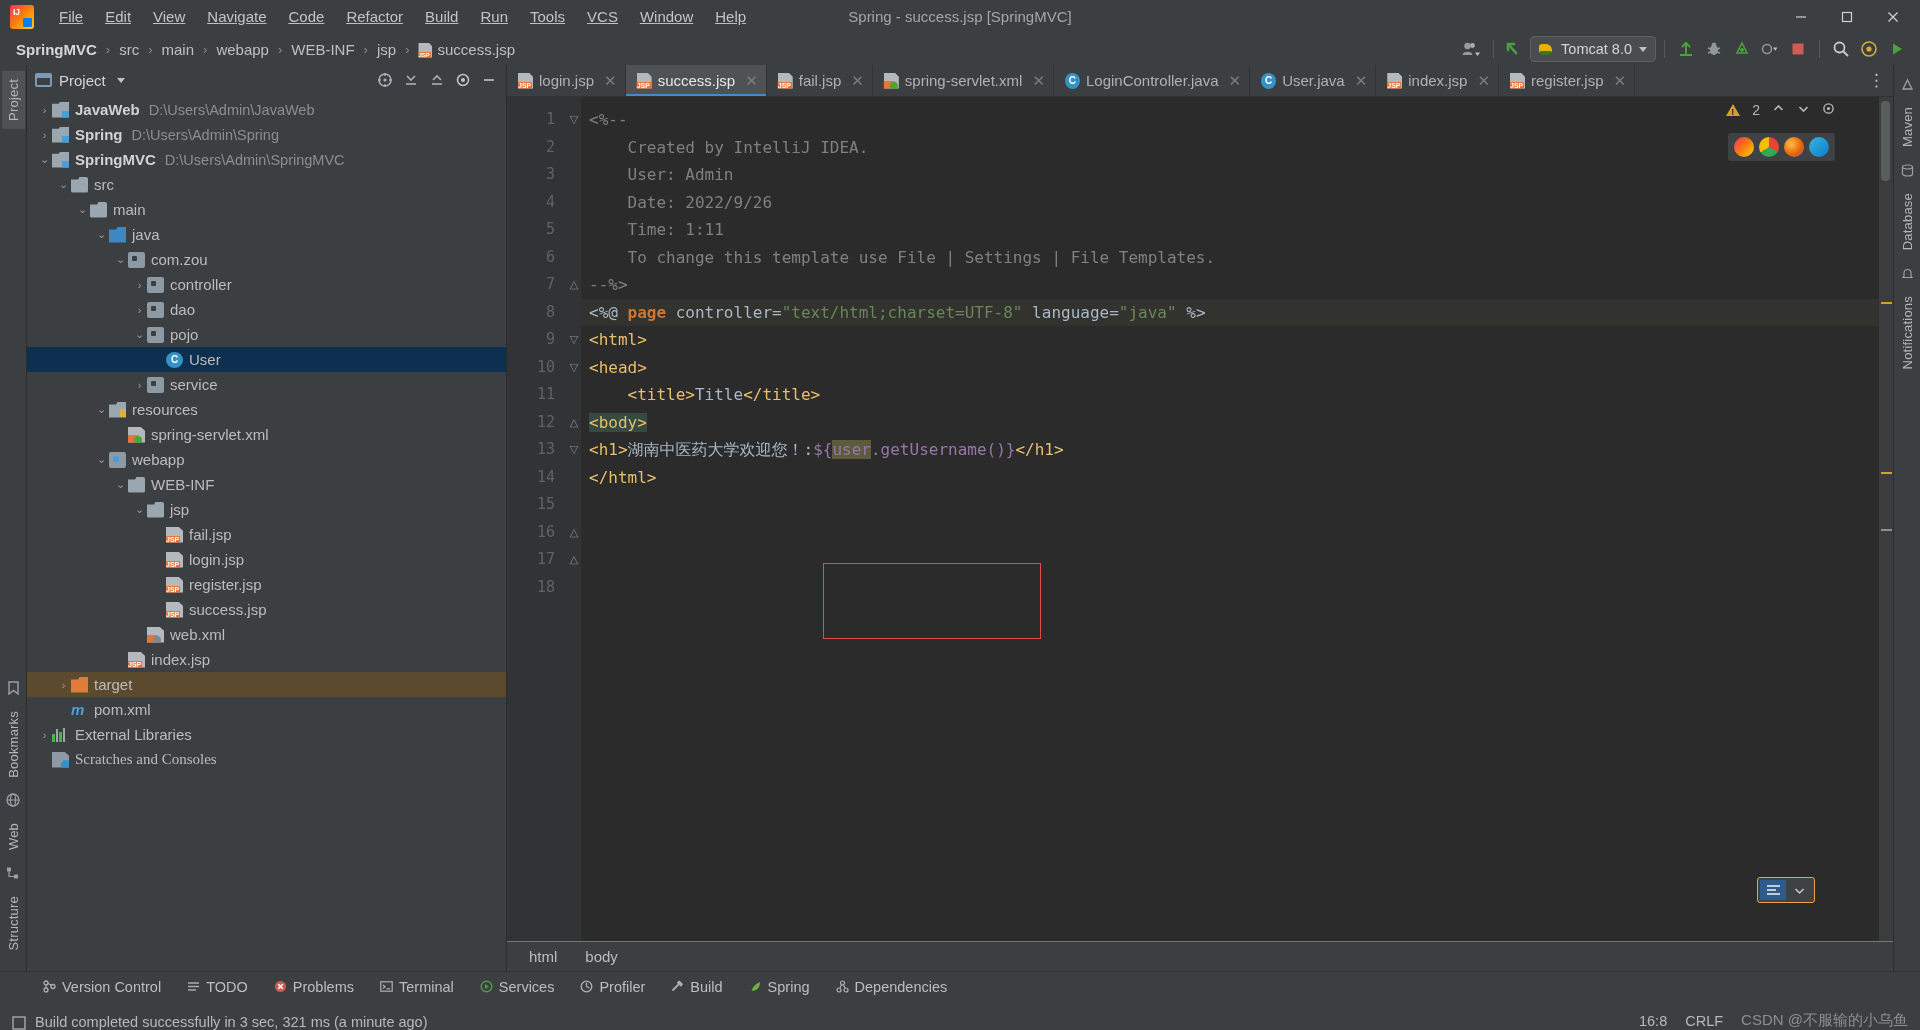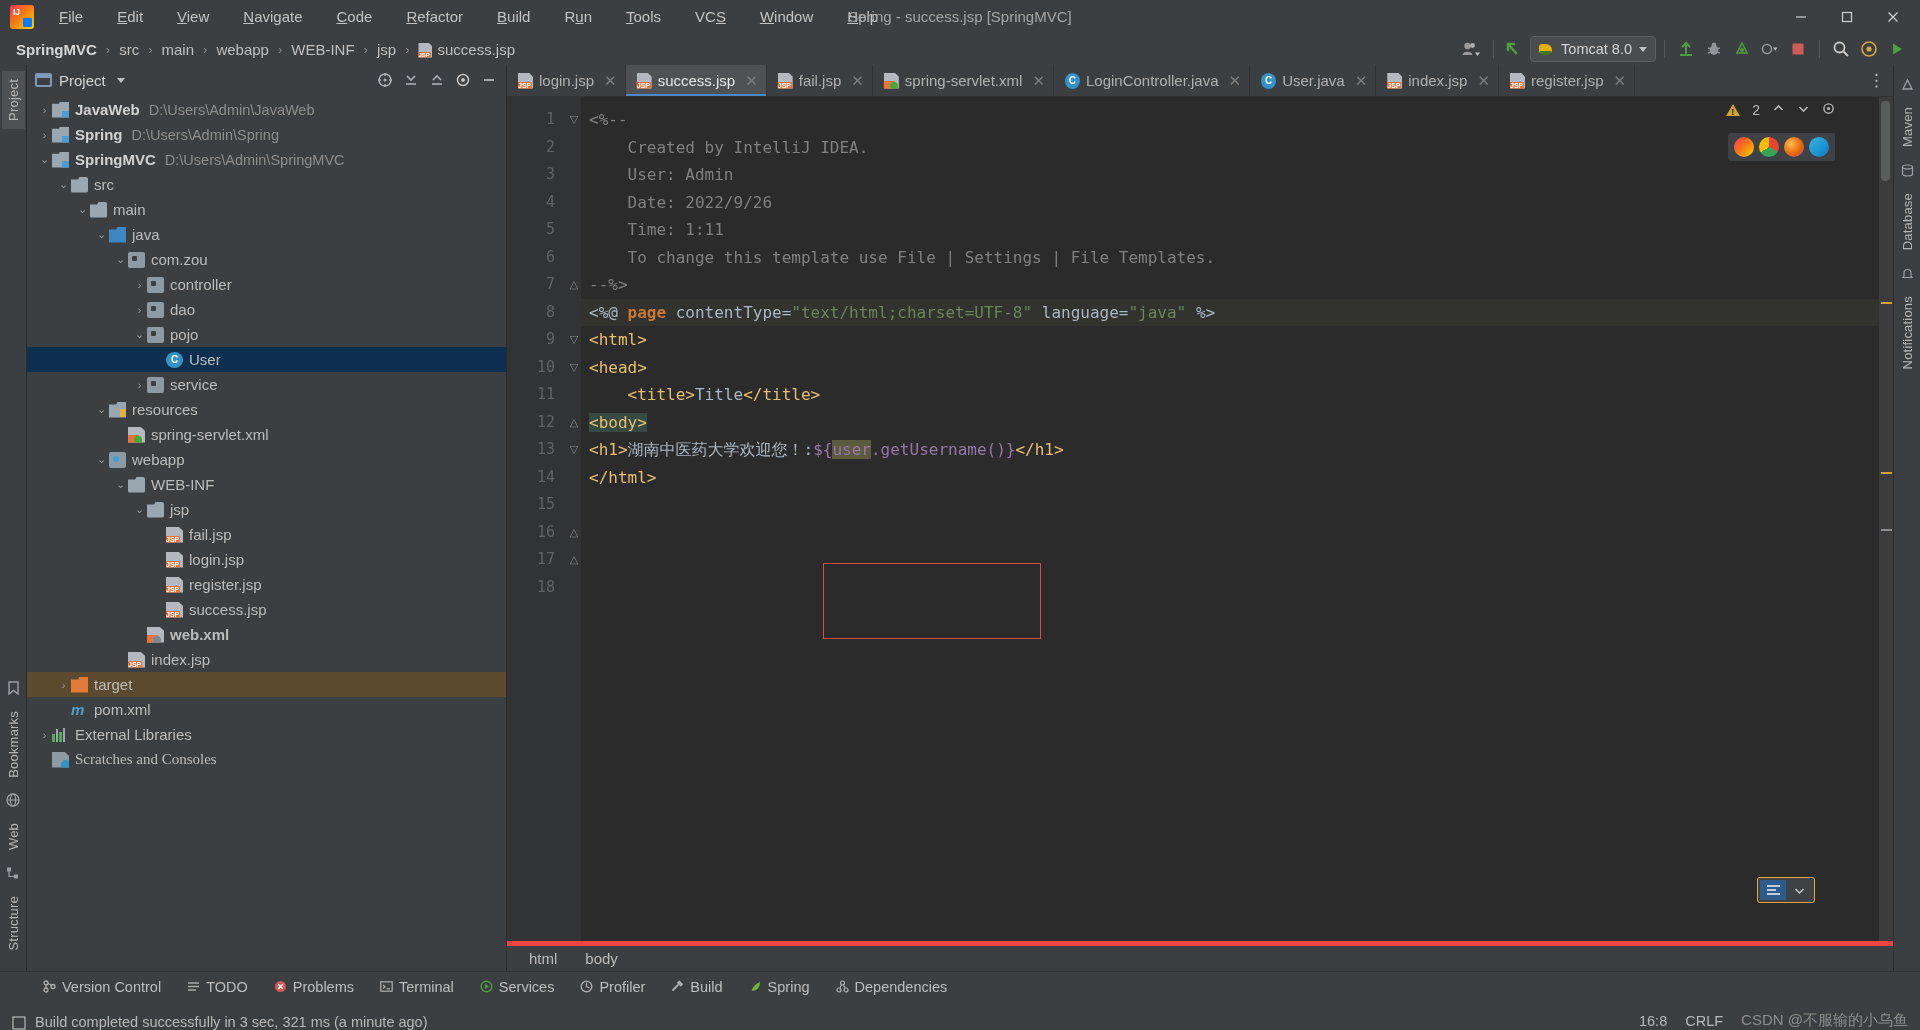--- a/index.html
+++ b/index.html
@@ -25,21 +25,21 @@
     overflow:hidden;
   }
   .ij-logo::after {
     content:"IJ"; position:absolute; left:3px; top:2px;
     font-size:9px; font-weight:bold; color:#fff; letter-spacing:-0.5px;
   }
   .ij-logo::before{
     content:""; position:absolute; right:2px; bottom:2px; width:9px; height:9px;
     background:#087cfa; border-radius:1px;
   }
-  .menubar { display:flex; align-items:flex-start; gap:12px; }
+  .menubar { display:flex; align-items:flex-start; gap:0px;text-decoration:underline; }
   .menu-item {
     padding:4px 11px; font-size:15px; color:#c3c3c3; cursor:default; line-height:18px;
     white-space:nowrap;
   }
   .menu-item u { text-decoration:underline; }
   .win-title {
     position:absolute; left:0; right:0; text-align:center;
     font-size:15px; color:#a5a5a5; pointer-events:none;
   }
   .win-ctrl { margin-left:auto; display:flex; align-items:center; padding-right:4px; z-index:2; }
@@ -206,21 +206,21 @@
   .warnico::after{content:"!";position:absolute;left:-2px;top:3px;font-size:9px;color:#2b2b2b;font-weight:bold;}
   .browsers { position:absolute; right:58px; top:36px; display:flex; gap:5px; background:#3f4244; padding:4px 6px; border-radius:3px; z-index:5;}
   .bro { width:20px;height:20px;border-radius:50%; }
 
   .scrollstrip { width:14px; flex:0 0 14px; background:#3a3c3e; position:relative; }
   .sb-thumb { position:absolute; left:2px; width:9px; background:#5a5d5e; border-radius:4px; }
   .mark { position:absolute; right:1px; height:2px; width:11px; }
 
   .breadbar {
     height:30px; flex:0 0 30px; background:#3c3f41; display:flex; align-items:center;
-    padding-left:8px; gap:0; font-size:15px; border-top:5px solid #ef4444;
+    padding-left:8px; gap:0; font-size:15px; border-top:1px solid #ef4444;
   }
   .bb { color:#bbbbbb; padding:0 14px; }
 
   .editor-badge {
     position:absolute; right:78px; bottom:38px; display:flex; align-items:center; gap:0px;
     background:#3f4244; border:1px solid #e8a33d; border-radius:3px; padding:2px; z-index:6;
   }
   .eb-i { width:26px;height:20px;display:flex;align-items:center;justify-content:center;}
   .eb-i.on { background:#2d5c8c; }
 
@@ -543,21 +543,21 @@
           <div class="node" style="padding-left: 124px;">
             <span class="arrow"></span>
             <span class="n-ico ic-jsp"></span>
             <span class="n-lbl">register.jsp</span>
           </div>
           <div class="node" style="padding-left: 124px;">
             <span class="arrow"></span>
             <span class="n-ico ic-jsp"></span>
             <span class="n-lbl">success.jsp</span>
           </div>
-          <div class="node" style="padding-left: 105px; font-weight: bold;">
+          <div class="node" style="padding-left: 105px;">
             <span class="arrow"></span>
             <span class="n-ico ic-webxml"></span>
             <span class="n-lbl">web.xml</span>
           </div>
           <div class="node" style="padding-left: 86px;">
             <span class="arrow"></span>
             <span class="n-ico ic-jsp"></span>
             <span class="n-lbl">index.jsp</span>
           </div>
           <div class="node tgt" style="padding-left: 29px;">
@@ -676,21 +676,21 @@
         </div>
 
         <div class="code">
           <div class="cl"><span class="cmt">&lt;%--</span></div>
           <div class="cl"><span class="cmt">    Created by IntelliJ IDEA.</span></div>
           <div class="cl"><span class="cmt">    User: Admin</span></div>
           <div class="cl"><span class="cmt">    Date: 2022/9/26</span></div>
           <div class="cl"><span class="cmt">    Time: 1:11</span></div>
           <div class="cl"><span class="cmt">    To change this template use File | Settings | File Templates.</span></div>
           <div class="cl"><span class="cmt">--%&gt;</span></div>
-          <div class="cl hl-directive"><span class="plain">&lt;%@ </span><span class="kw">page</span><span class="plain"> contentType=</span><span class="str">"text/html;charset=UTF-8"</span><span class="plain"> language=</span><span class="str">"java"</span><span class="plain"> %&gt;</span></div>
+          <div class="cl hl-directive"><span class="plain">&lt;%@ </span><span class="kw">page</span><span class="plain"> controller=</span><span class="str">"text/html;charset=UTF-8"</span><span class="plain"> language=</span><span class="str">"java"</span><span class="plain"> %&gt;</span></div>
           <div class="cl"><span class="tag">&lt;html&gt;</span></div>
           <div class="cl"><span class="tag">&lt;head&gt;</span></div>
           <div class="cl"><span class="tag">    &lt;title&gt;</span><span class="plain">Title</span><span class="tag">&lt;/title&gt;</span></div>
           <div class="cl"><span class="tag hl-body">&lt;body&gt;</span></div>
           <div class="cl"><span class="tag">&lt;h1&gt;</span><span class="plain">湖南中医药大学欢迎您！:</span><span class="el">${</span><span class="el hl-elvar">user</span><span class="el">.getUsername()}</span><span class="tag">&lt;/h1&gt;</span></div>
           <div class="cl"><span class="tag">&lt;/html&gt;</span></div>
           <div class="cl"></div>
 
           <div class="redbox" style="left:242px; top:466px; width:218px; height:76px;"></div>
         </div>

